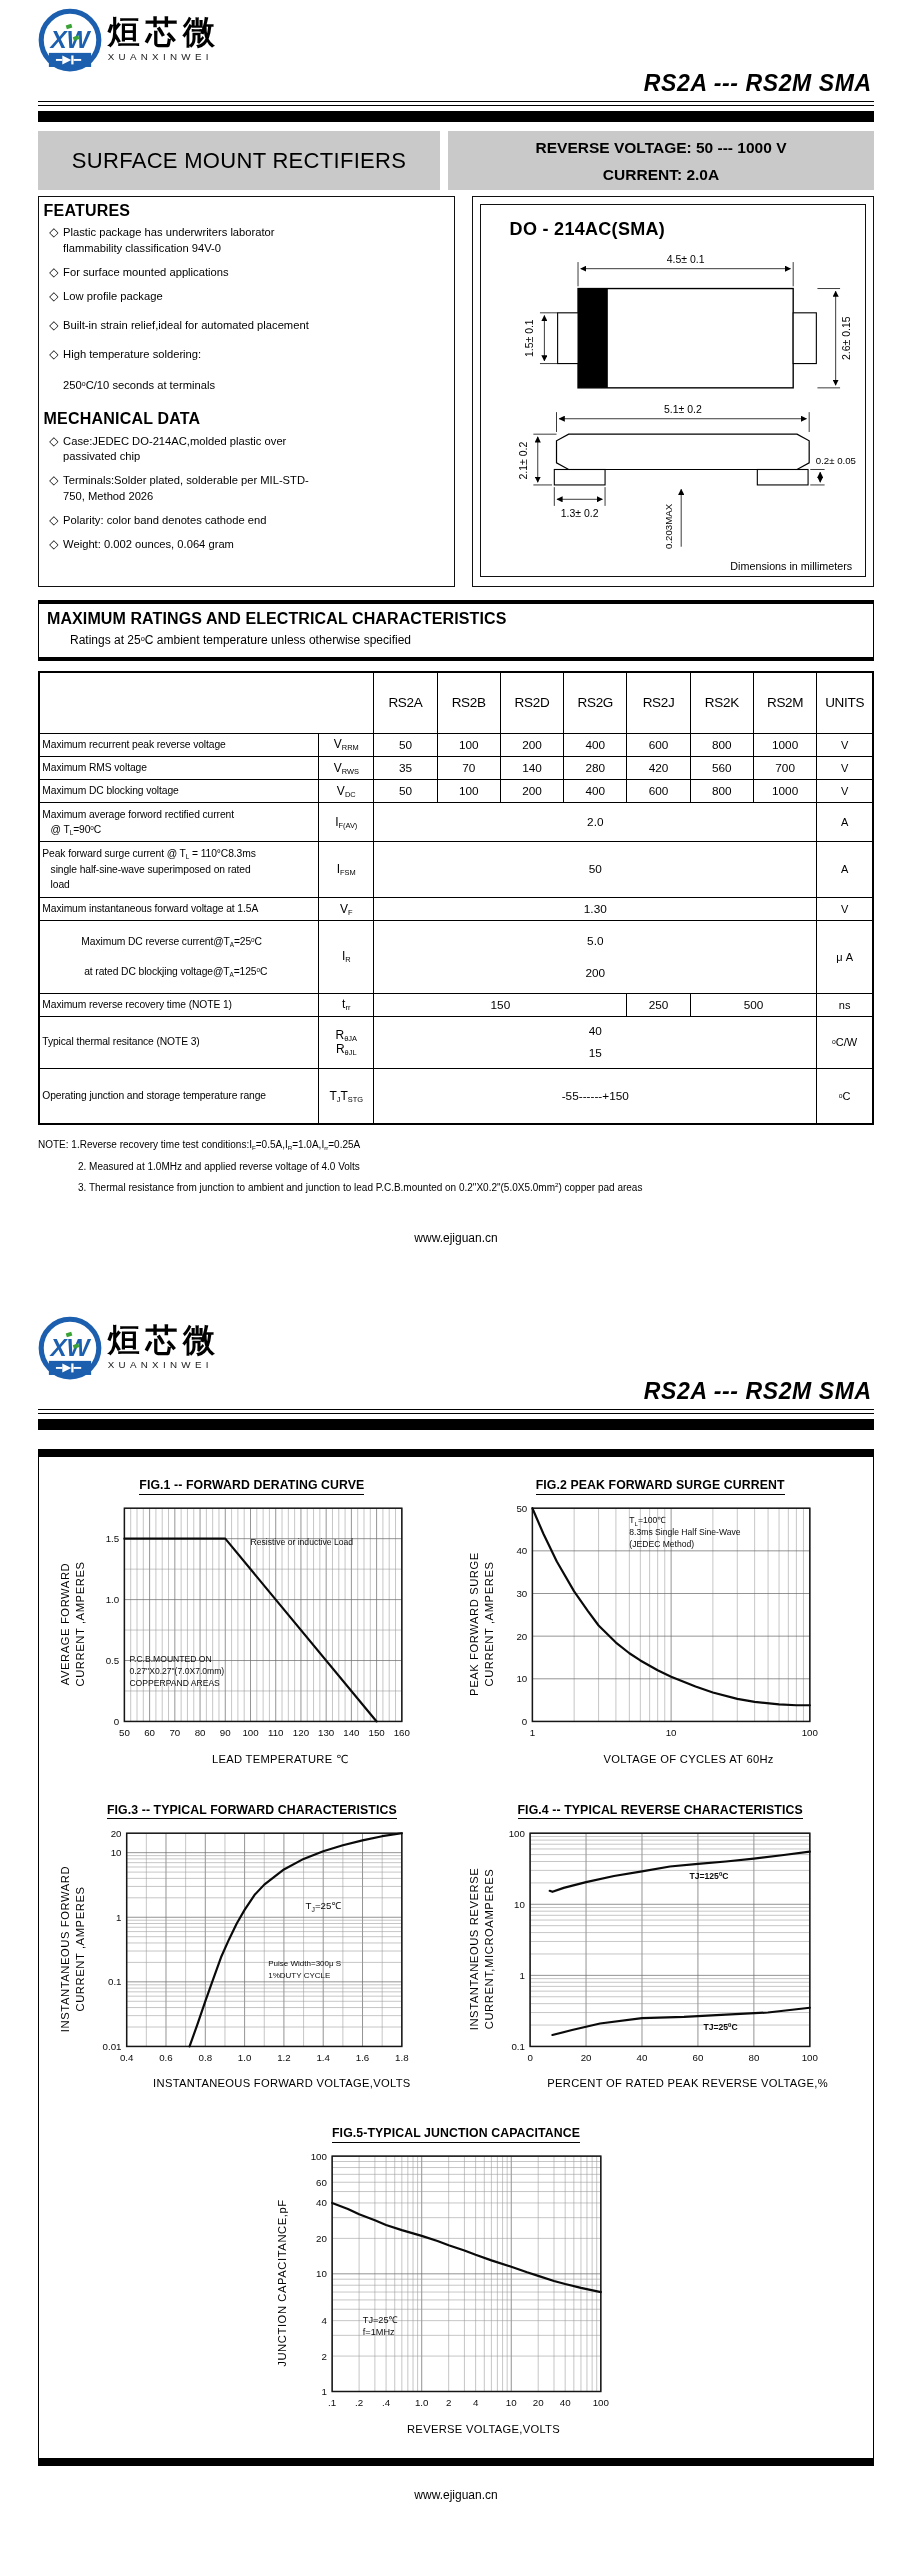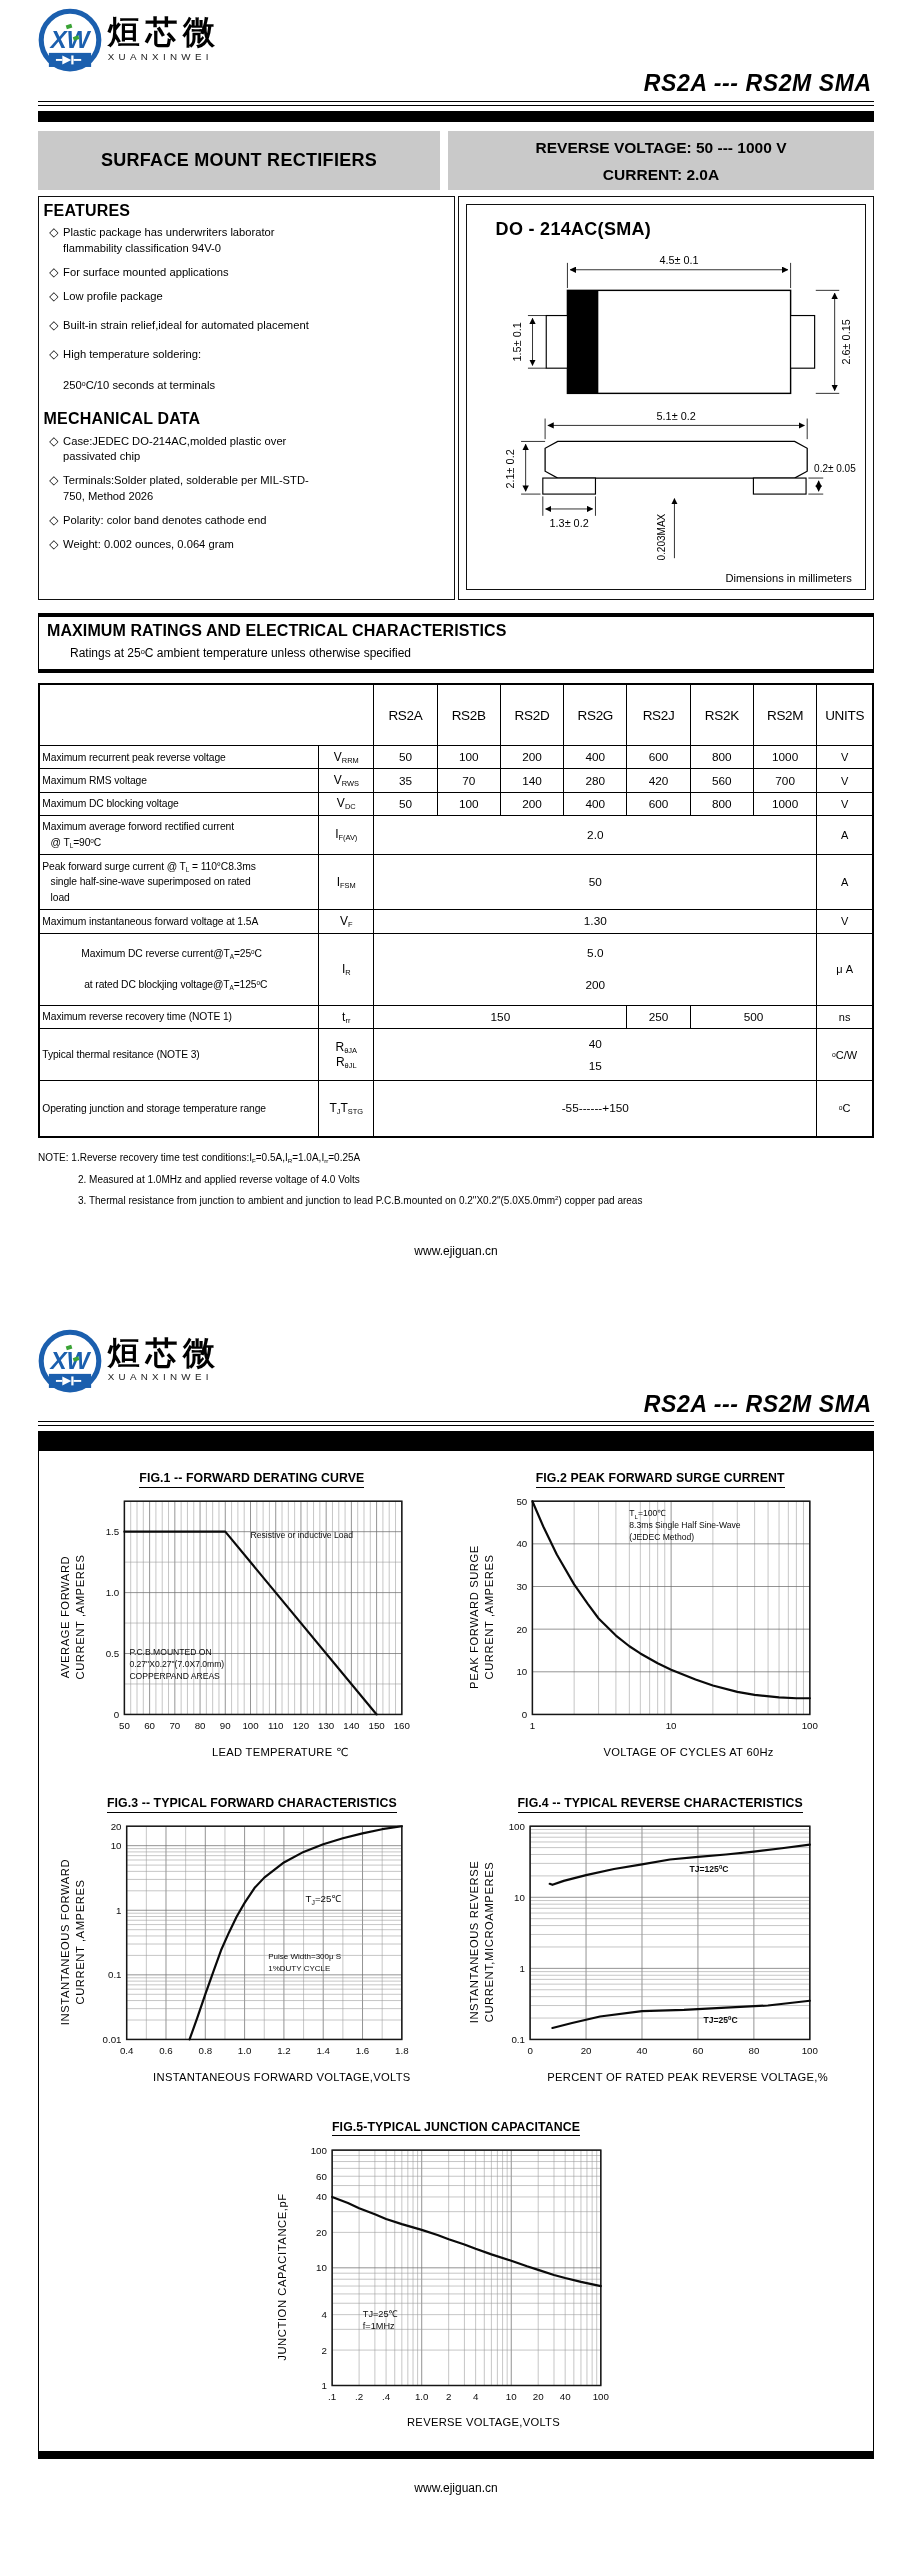--- a/index.html
+++ b/index.html
@@ -17,25 +17,25 @@
   .logotext .en{font-size:9.8px;letter-spacing:4.3px;color:#222;margin-top:1.1px;}
   .part-title{position:absolute;right:2.3px;bottom:-2.3px;font-size:23px;font-weight:bold;font-style:italic;letter-spacing:0.6px;}
   .rule-double{height:2.9px;border-top:1.7px solid #000;border-bottom:1.7px solid #000;margin-top:5.7px;}
   .rule-bar{height:11.5px;background:#000;margin-top:5.2px;}
 
   
   .banner-row{display:flex;gap:8px;margin-top:9.2px;}
   .banner{background:#c9c9c9;height:59px;display:flex;flex-direction:column;justify-content:center;}
   .banner.left{width:402px;align-items:center;}
   .banner.right{flex:1;align-items:center;}
-  .banner .big{font-size:18px;font-weight:bold;letter-spacing:0.3px;}
+  .banner .big{font-size:22px;font-weight:normal;letter-spacing:0.3px;}
   .banner .line{font-size:15.5px;font-weight:bold;line-height:1.75;}
 
   
-  .content-row{display:flex;gap:3px;margin-top:5.7px;align-items:stretch;}
+  .content-row{display:flex;gap:17px;margin-top:5.7px;align-items:stretch;}
   .feat-box{width:417px;box-sizing:border-box;border:1.1px solid #111;padding:3.4px 8px 8px 4.6px;}
   .feat-h{font-size:16px;font-weight:bold;letter-spacing:0.2px;margin:1.1px 0 5.7px 0;}
   .feat-item{display:flex;gap:4.6px;margin:0 0 8.6px 5.7px;font-size:11.2px;line-height:1.38;}
   .feat-item .bullet{font-size:12px;line-height:1.2;}
   .feat-item.nobullet .bullet{visibility:hidden;}
   .pkg-box{flex:1;box-sizing:border-box;border:1.1px solid #111;padding:6.9px;}
   .pkg-inner{border:1.1px solid #111;height:calc(100% - 2.3px);box-sizing:border-box;padding:5.7px 3.4px 2.3px 5.7px;}
   .pkg-title{font-size:18px;font-weight:bold;margin:8px 0 0 23px;letter-spacing:0.3px;}
   .pkg-svg{width:100%;height:auto;display:block;}
 
@@ -56,21 +56,21 @@
   .stack2 div{padding:9.2px 0;}
   .stack2.tight div{padding:4px 0;}
   tr.tall td{height:48px;}
 
   .notes{margin-top:9.2px;font-size:10px;line-height:2.15;}
   .notes .ln{padding-left:40px;}
   .notes .ln.first{padding-left:0;}
   .site{width:100%;text-align:center;font-size:12px;margin-top:32px;}
 
   
-  .figures-box{margin-top:0;border:1.1px solid #000;border-top:8px solid #000;border-bottom:8px solid #000;
+  .figures-box{margin-top:19px;border:1.1px solid #000;border-top:8px solid #000;border-bottom:8px solid #000;
     padding:20.7px 15px 23px 15px;}
   .figgrid{display:grid;grid-template-columns:1fr 1fr;column-gap:12.6px;row-gap:37px;justify-items:center;}
   .fig{width:390px;}
   .fig.center{grid-column:1 / 3;width:379px;}
   .figtitle{text-align:center;margin-bottom:8px;}
   .figtitle span{font-size:12.3px;font-weight:bold;border-bottom:1.7px solid #000;padding-bottom:1.7px;letter-spacing:0.1px;}
   .figbody{display:flex;align-items:center;}
   .ycol{flex:0 0 33px;position:relative;align-self:stretch;}
   .ylab{position:absolute;top:50%;left:50%;transform:translate(-50%,-50%) rotate(-90deg);
         white-space:nowrap;text-align:center;font-size:11.2px;letter-spacing:0.6px;line-height:1.35;}

